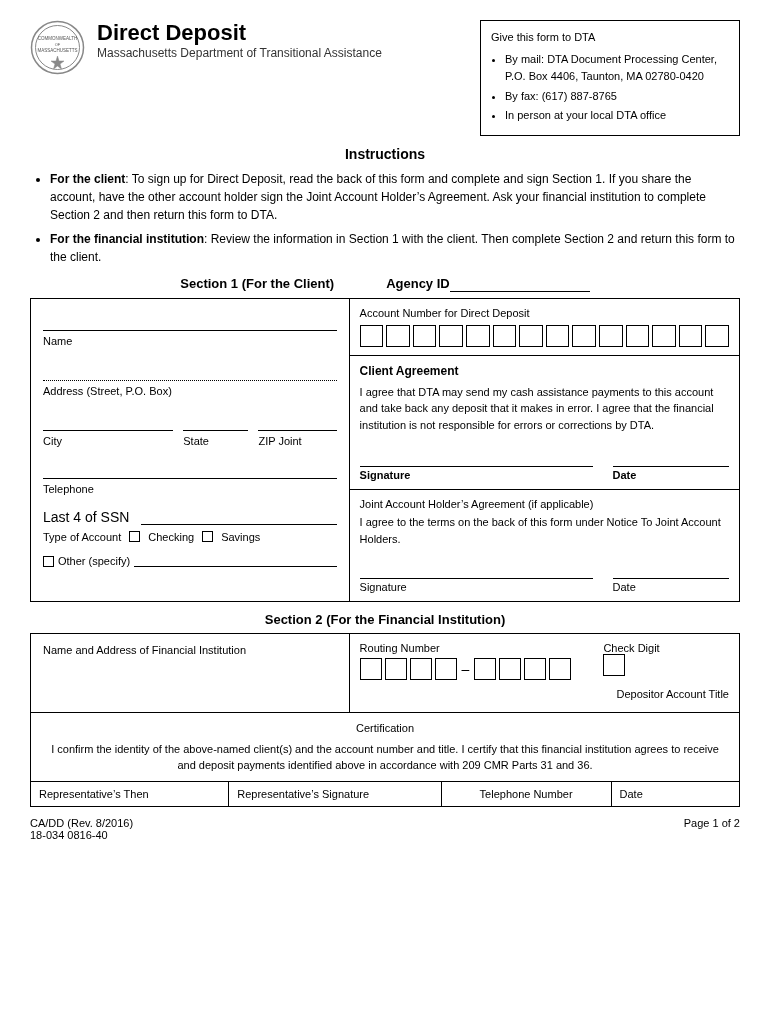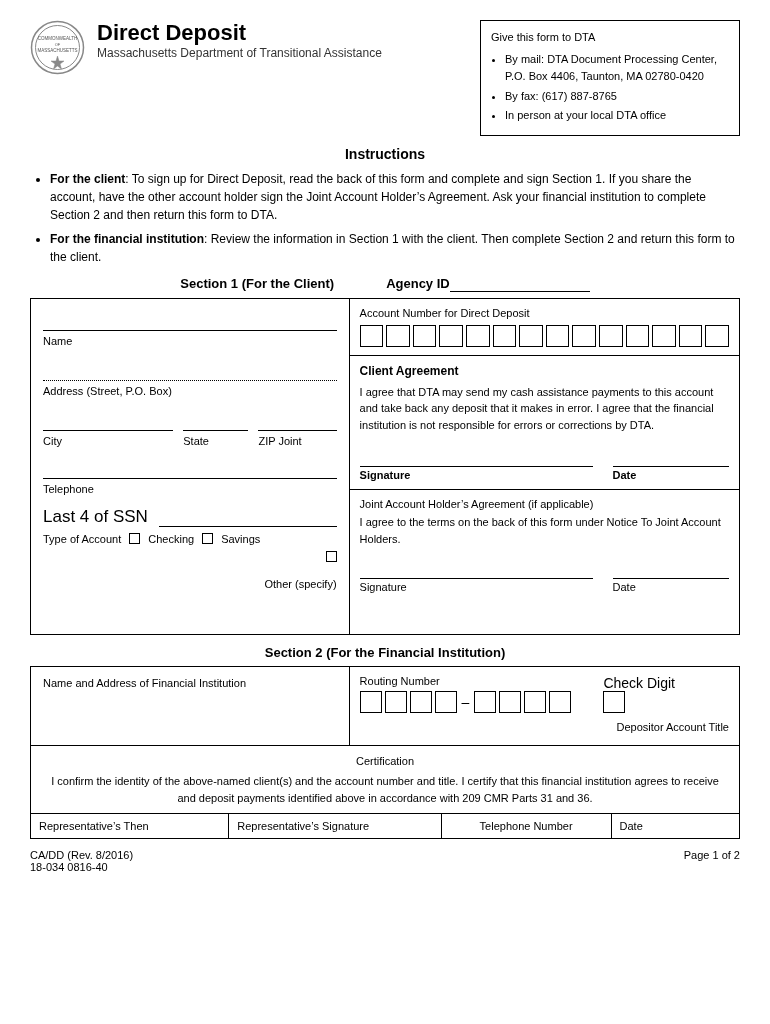--- a/index.html
+++ b/index.html
@@ -132,21 +132,21 @@
     .state-label { flex: 1; }
     .zip-label { flex: 1.2; }
 
     .ssn-line {
       display: flex;
       align-items: flex-end;
       margin-bottom: 6px;
       gap: 4px;
     }
     .ssn-label-text {
-      font-size: 17px;
+      font-size: 14px;
       white-space: nowrap;
     }
     .ssn-underline {
       flex: 1;
       border-bottom: 1px solid #000;
       min-height: 18px;
     }
 
     .checkbox-row {
       display: flex;
@@ -158,23 +158,22 @@
     .checkbox-box {
       width: 11px;
       height: 11px;
       border: 1px solid #000;
       display: inline-block;
       flex-shrink: 0;
     }
     .other-row {
       display: flex;
       align-items: flex-end;
-      gap: 16px;
-      font-size: 11px;
-      flex-direction: column;
+      gap: 4px;
+      font-size: 11px;
     }
     .other-underline {
       flex: 1;
       border-bottom: 1px solid #000;
       min-height: 18px;
     }
 
     
     .account-number-section {
       border-bottom: 1px solid #000;
@@ -323,21 +322,21 @@
     .routing-box {
       width: 22px;
       height: 22px;
       border: 1px solid #000;
     }
     .routing-dash {
       font-size: 14px;
       margin: 0 2px;
     }
     .check-digit-title {
-      font-size: 14px;
+      font-size: 11px;
       white-space: nowrap;
     }
     .check-digit-boxes {
       display: flex;
       gap: 3px;
     }
     .check-digit-box {
       width: 22px;
       height: 22px;
       border: 1px solid #000;

